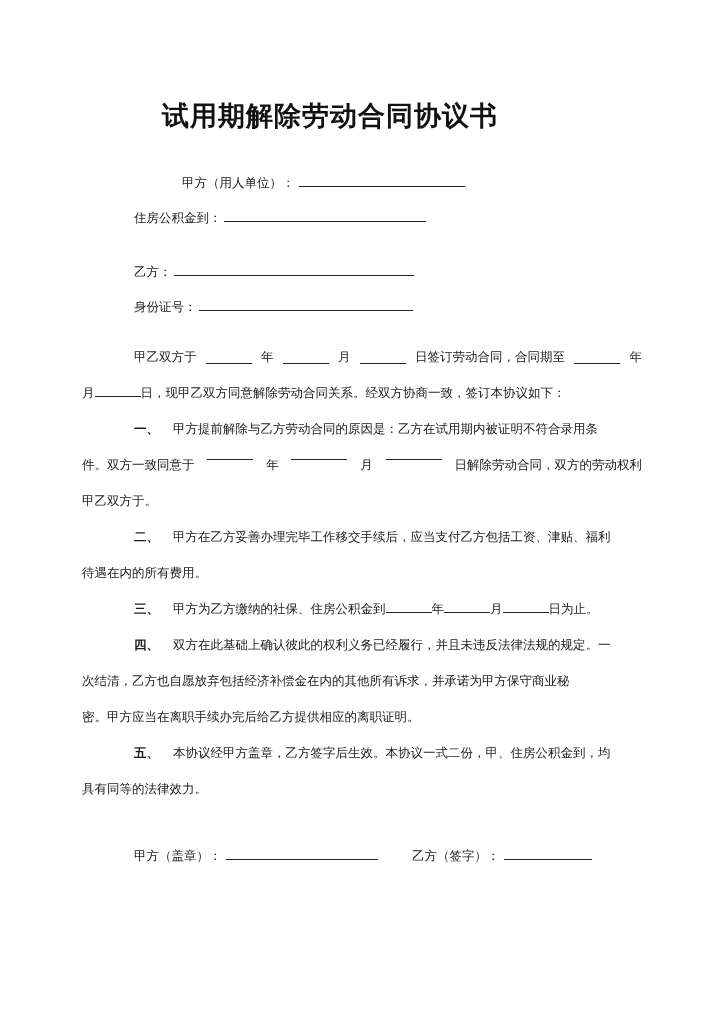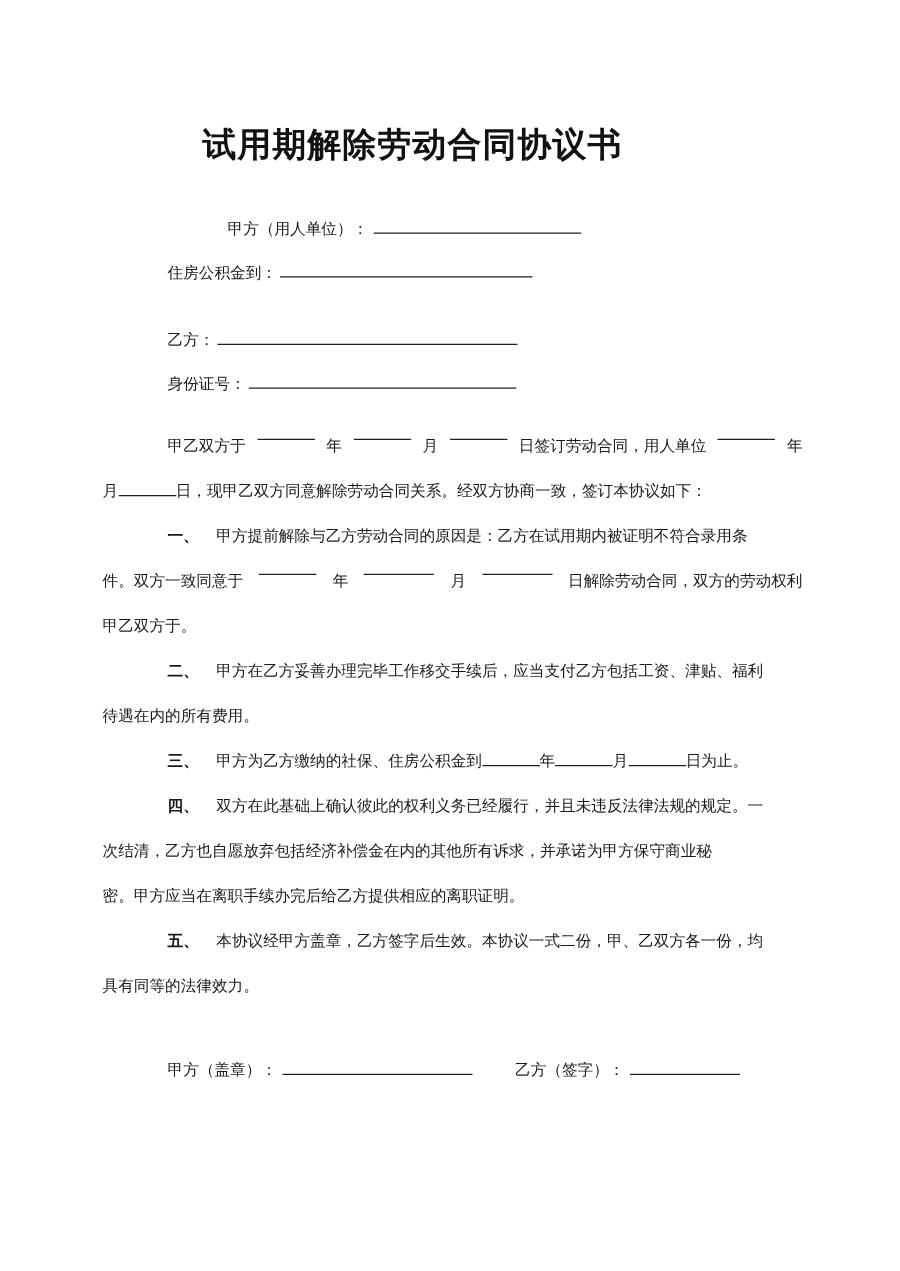--- a/index.html
+++ b/index.html
@@ -10,21 +10,21 @@
     }
     .title {
       position: absolute; top: 98px; left: 0; width: 660px; text-align: center;
       font-family: "DejaVu Sans", "Liberation Sans", sans-serif;
       font-size: 27px; font-weight: bold; letter-spacing: 1px; color: #111;
     }
     .field { position: absolute; font-size: 12.5px; white-space: nowrap; }
     .uline { display: inline-block; border-bottom: 1px solid #222; height: 12px; vertical-align: baseline; }
     .para { position: absolute; left: 82px; width: 560px; font-size: 12.5px; line-height: 36px; }
     .line { white-space: nowrap; }
-    .indent { padding-left: 52px; }
+    .indent { padding-left: 52px; align-items: center; }
     .num { font-weight: normal; margin-right: 14px; }
     .num.bold { font-weight: bold; }
     .blank { display: inline-block; border-bottom: 1px solid #222; height: 12px; }
     .justify { display: flex; justify-content: space-between; }
   </style>
 </head>
 <body>
 
 <div class="title">试用期解除劳动合同协议书</div>
 
@@ -42,21 +42,21 @@
 </div>
 
 <div class="para" style="top:339px;">
   <div class="line indent justify">
     <span>甲乙双方于</span>
     <span class="blank" style="width:46px;"></span>
     <span>年</span>
     <span class="blank" style="width:46px;"></span>
     <span>月</span>
     <span class="blank" style="width:46px;"></span>
-    <span>日签订劳动合同，用人单位</span>
+    <span>日签订劳动合同，合同期至</span>
     <span class="blank" style="width:46px;"></span>
     <span>年</span>
   </div>
   <div class="line">
     <span>月</span><span class="blank" style="width:46px;"></span><span>日，现甲乙双方同意解除劳动合同关系。经双方协商一致，签订本协议如下：</span>
   </div>
 </div>
 
 <div class="para" style="top:411px;">
   <div class="line indent">
@@ -98,21 +98,21 @@
   <div class="line">
     <span>次结清，乙方也自愿放弃包括经济补偿金在内的其他所有诉求，并承诺为甲方保守商业秘</span>
   </div>
   <div class="line">
     <span>密。甲方应当在离职手续办完后给乙方提供相应的离职证明。</span>
   </div>
 </div>
 
 <div class="para" style="top:735px;">
   <div class="line indent">
-    <span class="num bold">五、</span><span>本协议经甲方盖章，乙方签字后生效。本协议一式二份，甲、乙双方各一份，均</span>
+    <span class="num bold">五、</span><span>本协议经甲方盖章，乙方签字后生效。本协议一式二份，甲、住房公积金到，均</span>
   </div>
   <div class="line">
     <span>具有同等的法律效力。</span>
   </div>
 </div>
 
 <div class="field" style="top:847px; left:134px;">
   <span>甲方（盖章）：</span><span class="uline" style="width:152px; margin-left:4px;"></span>
 </div>
 <div class="field" style="top:847px; left:412px;">

